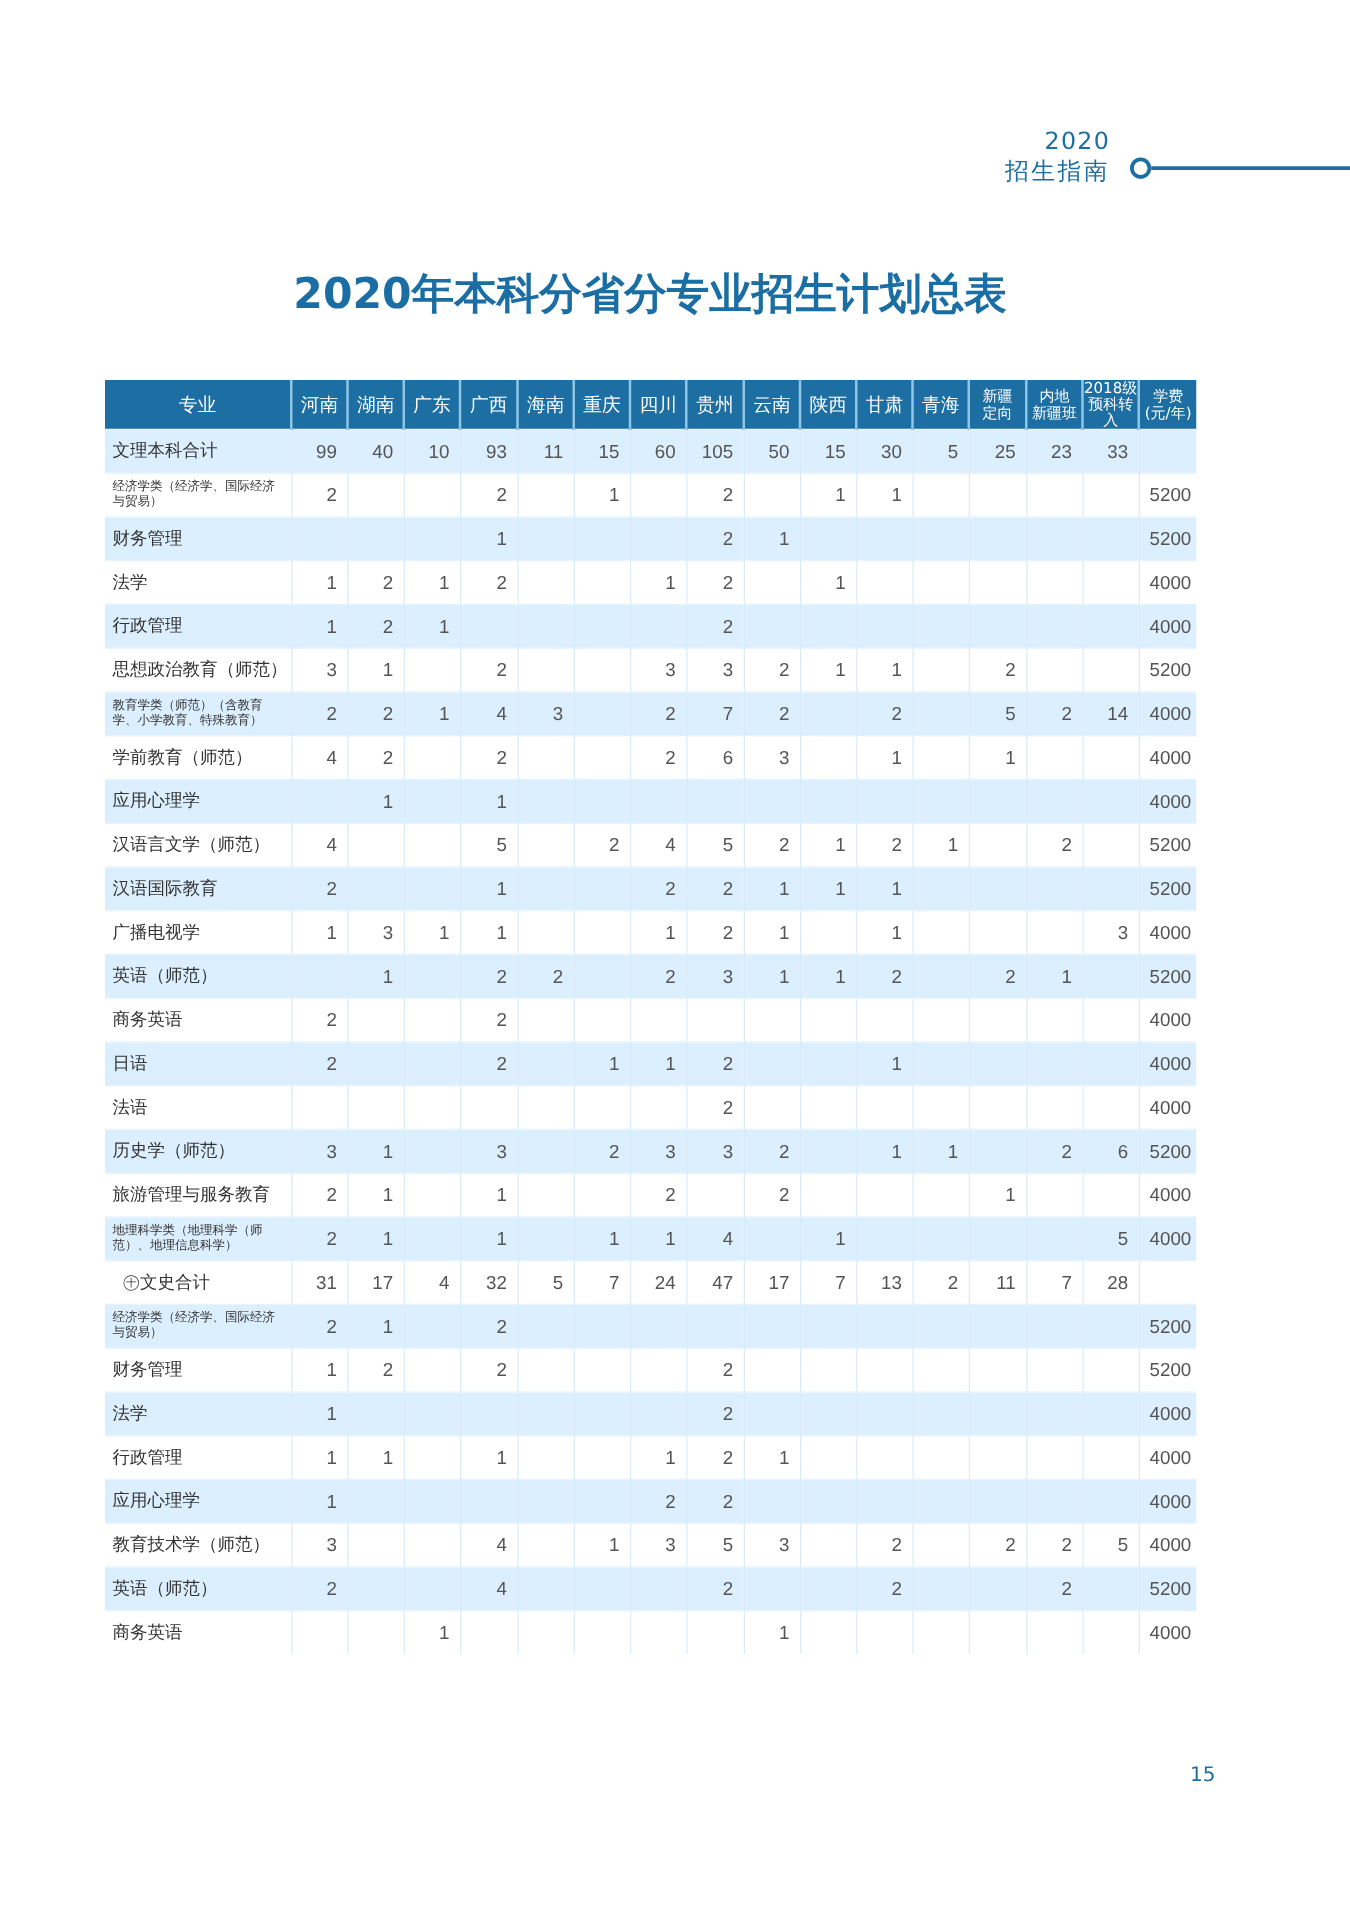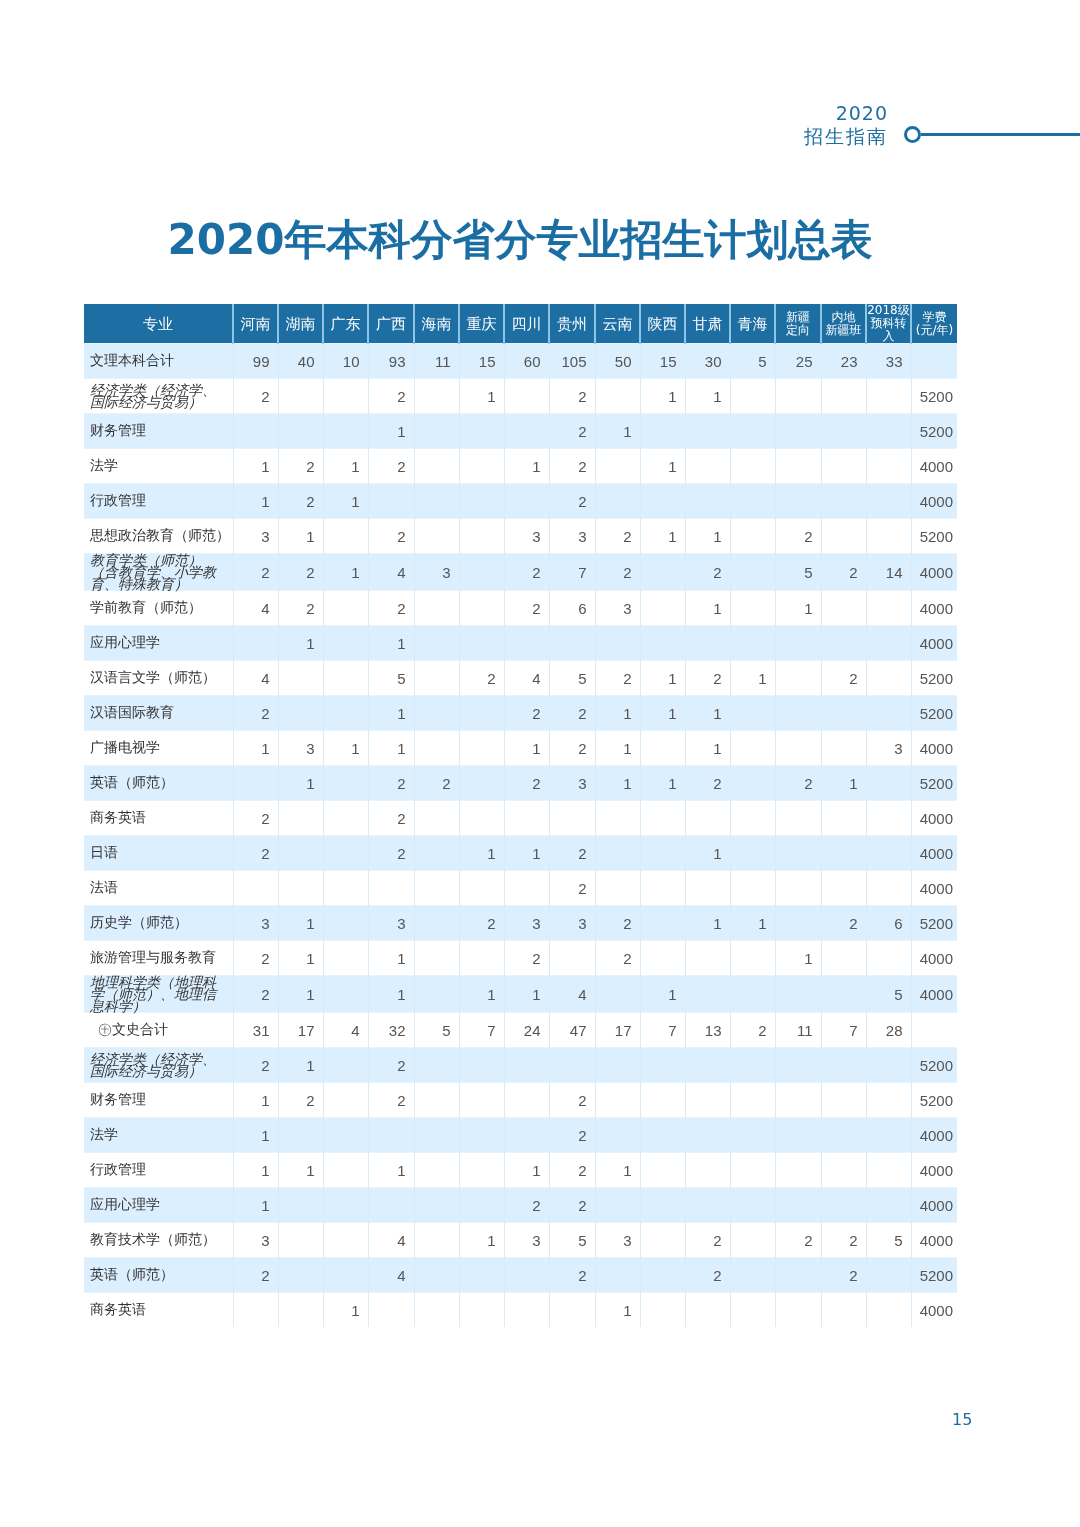--- a/index.html
+++ b/index.html
@@ -7,41 +7,41 @@
     width: 1080px; height: 1527px; background: #ffffff; position: relative;
     font-family: "DejaVu Sans", "Liberation Sans", sans-serif; overflow: hidden;
   }
   .header-brand { position: absolute; right: 0; top: 102px; width: 300px; height: 50px; }
   .brand-year { position: absolute; right: 192px; top: 0; font-size: 19px; color: #1d6fa3; letter-spacing: 1px; }
   .brand-name { position: absolute; right: 192px; top: 22px; font-size: 19px; color: #1d6fa3; letter-spacing: 2px; text-align: right; }
   .brand-circle { position: absolute; left: 124px; top: 24px; width: 11px; height: 11px; border: 3px solid #1d6fa3; border-radius: 50%; background: #fff; }
   .brand-line { position: absolute; left: 141px; top: 31px; right: 0; height: 3px; background: #1d6fa3; }
   .page-title {
     position: absolute; top: 212px; left: 0; width: 1040px; text-align: center;
-    font-size: 42px; font-weight: bold; color: #1b6ea3; letter-spacing: 0px;
+    font-size: 34px; font-weight: bold; color: #1b6ea3; letter-spacing: 0px;
   }
   table.plan {
     position: absolute; top: 304px; left: 84px; border-collapse: collapse; table-layout: fixed;
     width: 873px;
   }
   table.plan th {
     background: #1d6fa3; color: #ffffff; font-weight: normal; font-size: 15px;
     height: 33px; border-left: 2px solid #8fc6e6; padding: 0; text-align: center; line-height: 14px;
   }
   table.plan th:first-child { border-left: none; }
   table.plan th.two-line { font-size: 12px; line-height: 13px; }
   table.plan td {
     height: 34px; border-left: 1px solid #d9ebf6; border-top: 1px solid #e8f3fa;
     color: #555; font-size: 15px; text-align: right; padding: 0 8px 0 0; font-family: "Liberation Sans", sans-serif;
   }
   table.plan td.name {
     text-align: left; padding-left: 6px; color: #333; font-size: 14px; font-family: "DejaVu Sans", sans-serif;
     border-left: none; white-space: nowrap;
   }
-  table.plan td.name.small { font-size: 14px; line-height: 12px; white-space: normal; font-style: italic; }
+  table.plan td.name.small { font-size: 10px; line-height: 12px; white-space: normal; }
   table.plan td.name.indent { padding-left: 14px; }
   table.plan td.fee { text-align: right; padding-right: 4px; }
   table.plan tr.alt td { background: #dcefff; }
   table.plan tr td { background: #ffffff; }
   .page-number { position: absolute; top: 1410px; left: 952px; font-size: 16px; color: #1d6fa3; }
 </style>
 </head>
 <body>
 
 <div class="header-brand">

